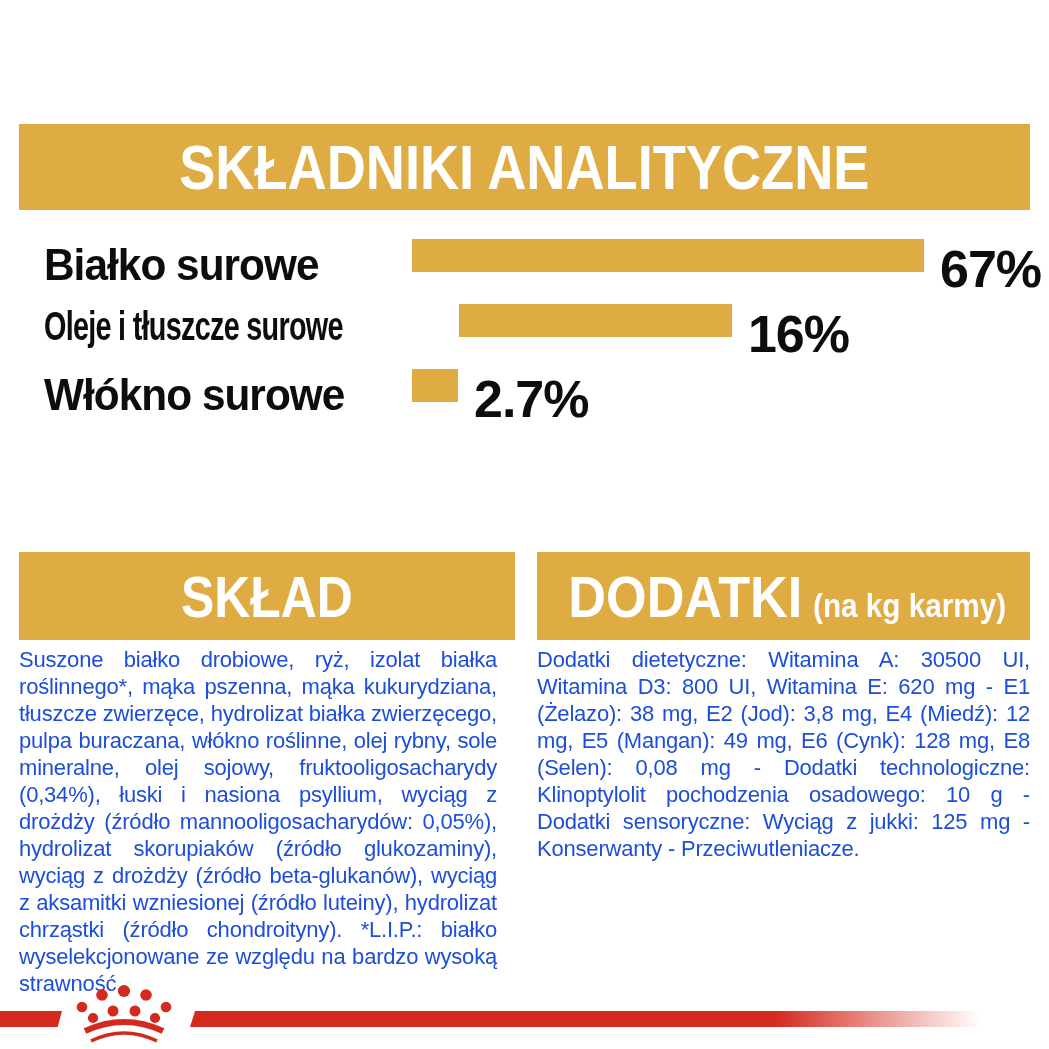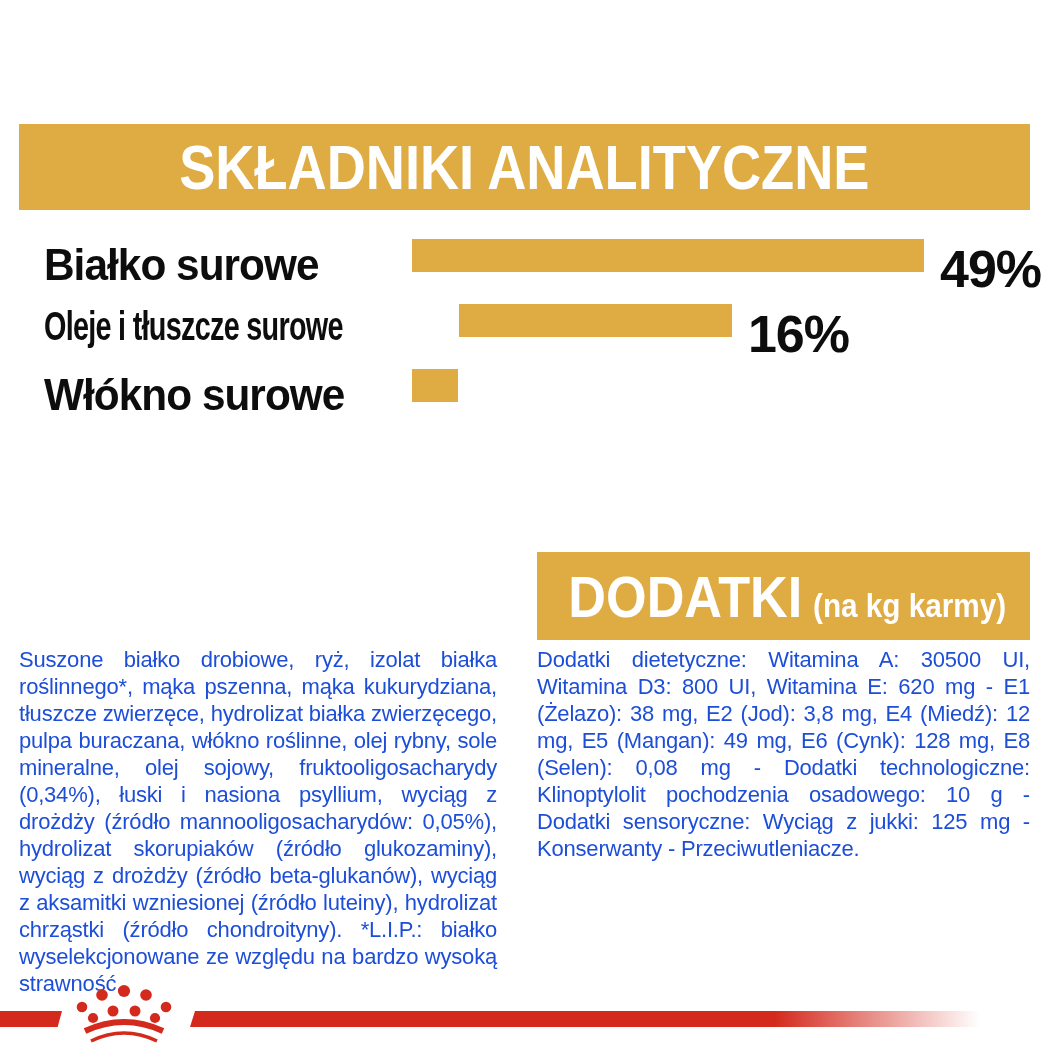--- a/index.html
+++ b/index.html
@@ -47,34 +47,38 @@
 
 <div id="page" style="--gold: #DFAC44; --red: #D42A1E;">
 
   <div class="banner" id="banner-analytics">
     <span class="banner-text">SKŁADNIKI ANALITYCZNE</span>
   </div>
 
   <div class="chart-row" id="chart-row-0">
     <span class="chart-label">Białko surowe</span>
     <div class="bar" style="width: 512px;"></div>
-    <span class="bar-value">49%</span>
+    <span class="bar-value">67%</span>
   </div>
 
   <div class="chart-row" id="chart-row-1">
     <span class="chart-label">Oleje i tłuszcze surowe</span>
     <div class="bar" style="width: 273px;"></div>
     <span class="bar-value">16%</span>
   </div>
 
   <div class="chart-row" id="chart-row-2">
     <span class="chart-label">Włókno surowe</span>
     <div class="bar" style="width: 46px;"></div>
+    <span class="bar-value">2.7%</span>
   </div>
 
+  <div class="banner" id="banner-sklad">
+    <span class="banner-text">SKŁAD</span>
+  </div>
   <div class="body-text" id="sklad-body">Suszone białko drobiowe, ryż, izolat białka roślinnego*, mąka pszenna, mąka kukurydziana, tłuszcze zwierzęce, hydrolizat białka zwierzęcego, pulpa buraczana, włókno roślinne, olej rybny, sole mineralne, olej sojowy, fruktooligosacharydy (0,34%), łuski i nasiona psyllium, wyciąg z drożdży (źródło mannooligosacharydów: 0,05%), hydrolizat skorupiaków (źródło glukozaminy), wyciąg z drożdży (źródło beta-glukanów), wyciąg z aksamitki wzniesionej (źródło luteiny), hydrolizat chrząstki (źródło chondroityny). *L.I.P.: białko wyselekcjonowane ze względu na bardzo wysoką strawność.</div>
 
   <div class="banner" id="banner-dodatki">
     <span class="banner-title-wrap">
       <span class="big">DODATKI</span>
       <span class="small">(na kg karmy)</span>
     </span>
   </div>
   <div class="body-text" id="dodatki-body">Dodatki dietetyczne: Witamina A: 30500 UI, Witamina D3: 800 UI, Witamina E: 620 mg - E1 (Żelazo): 38 mg, E2 (Jod): 3,8 mg, E4 (Miedź): 12 mg, E5 (Mangan): 49 mg, E6 (Cynk): 128 mg, E8 (Selen): 0,08 mg - Dodatki technologiczne: Klinoptylolit pochodzenia osadowego: 10 g - Dodatki sensoryczne: Wyciąg z jukki: 125 mg - Konserwanty - Przeciwutleniacze.</div>
 

